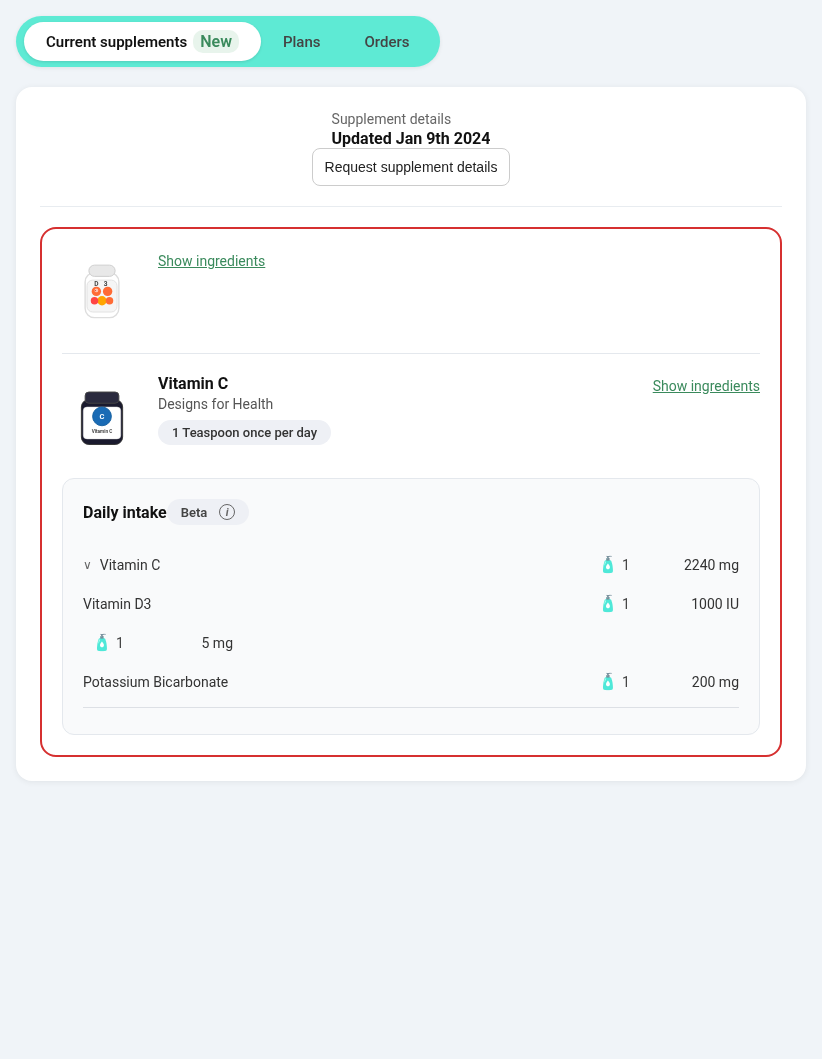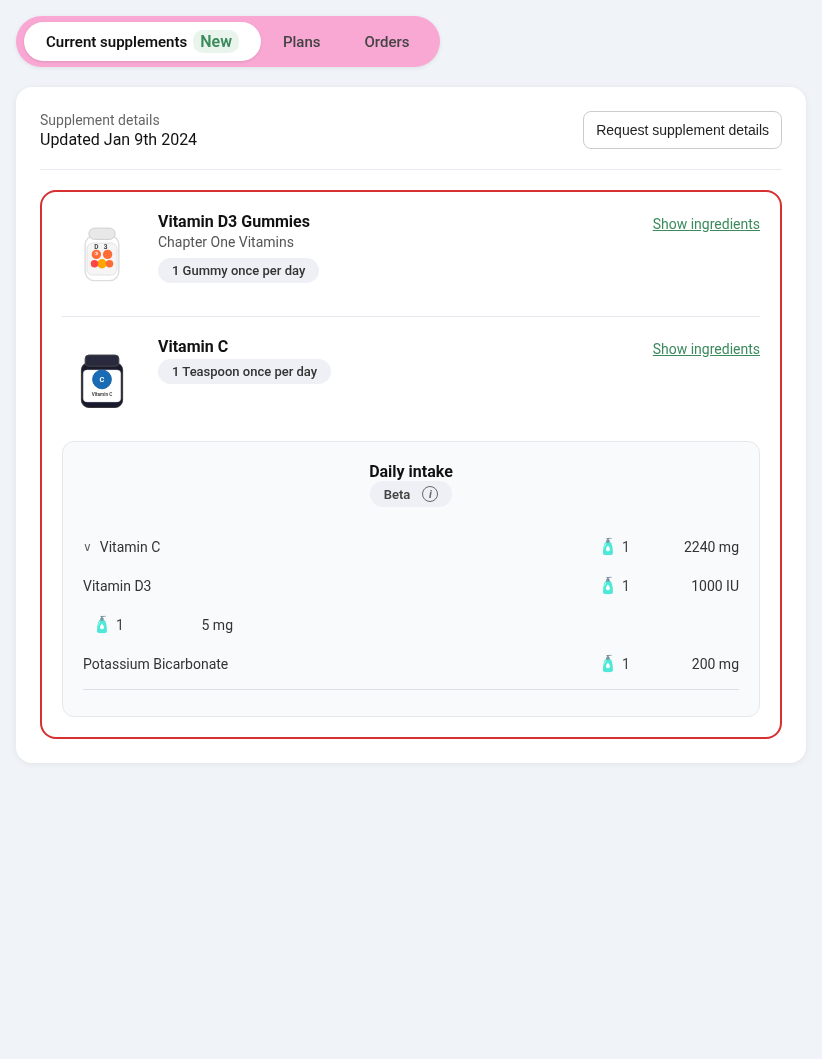--- a/index.html
+++ b/index.html
@@ -8,21 +8,21 @@
       background: #f0f4f8;
       width: 822px;
       min-height: 1059px;
       padding: 16px;
     }
 
     
     .tab-bar {
       display: flex;
       gap: 0;
-      background: #f9a8d4;
+      background: #5eead4;
       border-radius: 28px;
       padding: 6px 8px;
       width: fit-content;
       margin-bottom: 20px;
       box-shadow: 0 1px 4px rgba(0,0,0,0.08);
     }
     .tab-item {
       padding: 8px 22px;
       border-radius: 20px;
       font-size: 15px;
@@ -58,29 +58,30 @@
     }
 
     
     .supplement-header {
       display: flex;
       justify-content: space-between;
       align-items: center;
       margin-bottom: 20px;
       padding-bottom: 20px;
       border-bottom: 1px solid #e8ecf0;
+      flex-direction: column;
     }
     .supplement-header-left .label {
       font-size: 14px;
       color: #666;
       margin-bottom: 2px;
     }
     .supplement-header-left .date {
       font-size: 16px;
-      font-weight: 400;
+      font-weight: 700;
       color: #111;
     }
     .request-btn {
       background: #fff;
       border: 1.5px solid #ccc;
       border-radius: 8px;
       padding: 10px 12px;
       font-size: 14px;
       font-weight: 500;
       color: #222;
@@ -172,21 +173,20 @@
       border: 1px solid #e4e8ed;
       border-radius: 12px;
       padding: 20px;
       margin-bottom: 20px;
     }
     .daily-intake-header {
       display: flex;
       justify-content: flex-start;
       align-items: center;
       margin-bottom: 20px;
-      flex-direction: column;
     }
     .daily-intake-title {
       font-size: 16px;
       font-weight: 700;
       color: #111;
     }
     .beta-badge {
       background: #eef0f5;
       border-radius: 16px;
       padding: 5px 14px;
@@ -302,25 +302,20 @@
           <circle cx="26" cy="52" r="4" fill="#ff4444"></circle>
           <circle cx="42" cy="52" r="4" fill="#ff6b35"></circle>
 
           <circle cx="28" cy="41" r="2" fill="#fff" opacity="0.6"></circle>
           <text x="26" y="44" font-size="6" fill="#c44">•</text>
 
           <text x="28" y="36" font-size="7" font-weight="bold" fill="#444" text-anchor="middle">D</text>
           <text x="38" y="36" font-size="7" font-weight="bold" fill="#444" text-anchor="middle">3</text>
         </svg>
       </div>
-      <div class="supplement-info">
-        <div class="supplement-name">Vitamin D3 Gummies</div>
-        <div class="supplement-brand">Chapter One Vitamins</div>
-        <span class="dosage-badge">1 Gummy once per day</span>
-      </div>
       <div class="supplement-actions">
         <span class="show-ingredients-link">Show ingredients</span>
       </div>
     </div>
 
     <hr class="item-divider">
 
     <div class="supplement-item">
       <div class="supplement-img-placeholder">
 
@@ -333,20 +328,21 @@
           <rect x="18" y="16" width="36" height="12" rx="4" fill="#2a2a3e" stroke="#444" stroke-width="1"></rect>
 
           <circle cx="36" cy="42" r="10" fill="#1a6bb5" stroke="#1560a0" stroke-width="1"></circle>
           <text x="36" y="45" font-size="8" font-weight="bold" fill="#fff" text-anchor="middle">C</text>
 
           <text x="36" y="60" font-size="5" fill="#333" text-anchor="middle" font-weight="600">Vitamin C</text>
         </svg>
       </div>
       <div class="supplement-info">
         <div class="supplement-name">Vitamin C</div>
+        <div class="supplement-brand">Designs for Health</div>
         <span class="dosage-badge">1 Teaspoon once per day</span>
       </div>
       <div class="supplement-actions">
         <span class="show-ingredients-link">Show ingredients</span>
       </div>
     </div>
 
     <div class="daily-intake-card">
       <div class="daily-intake-header">
         <div class="daily-intake-title">Daily intake</div>

